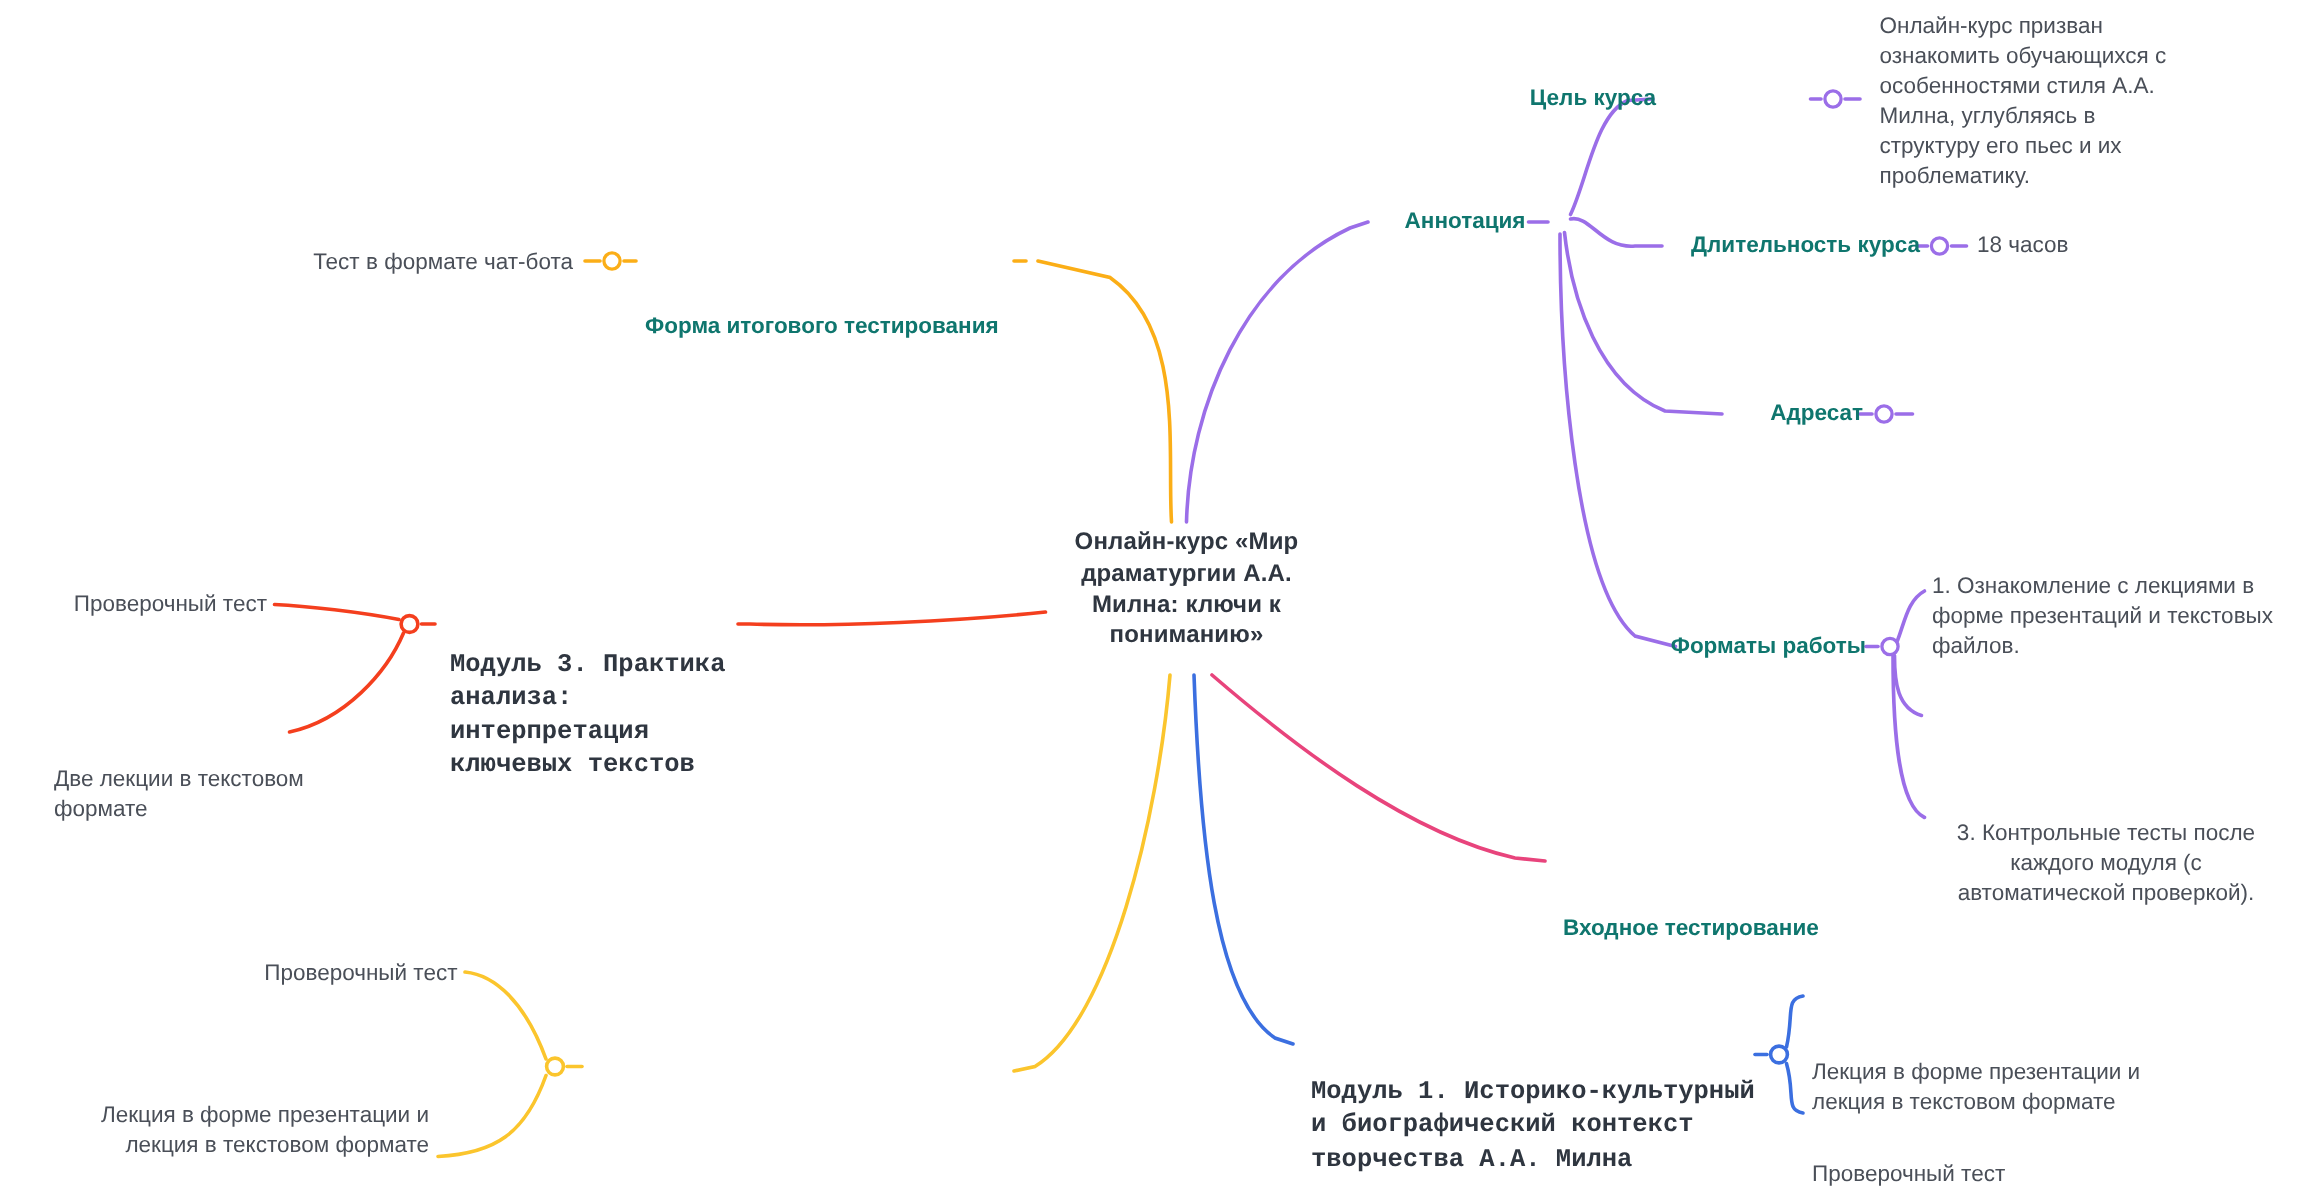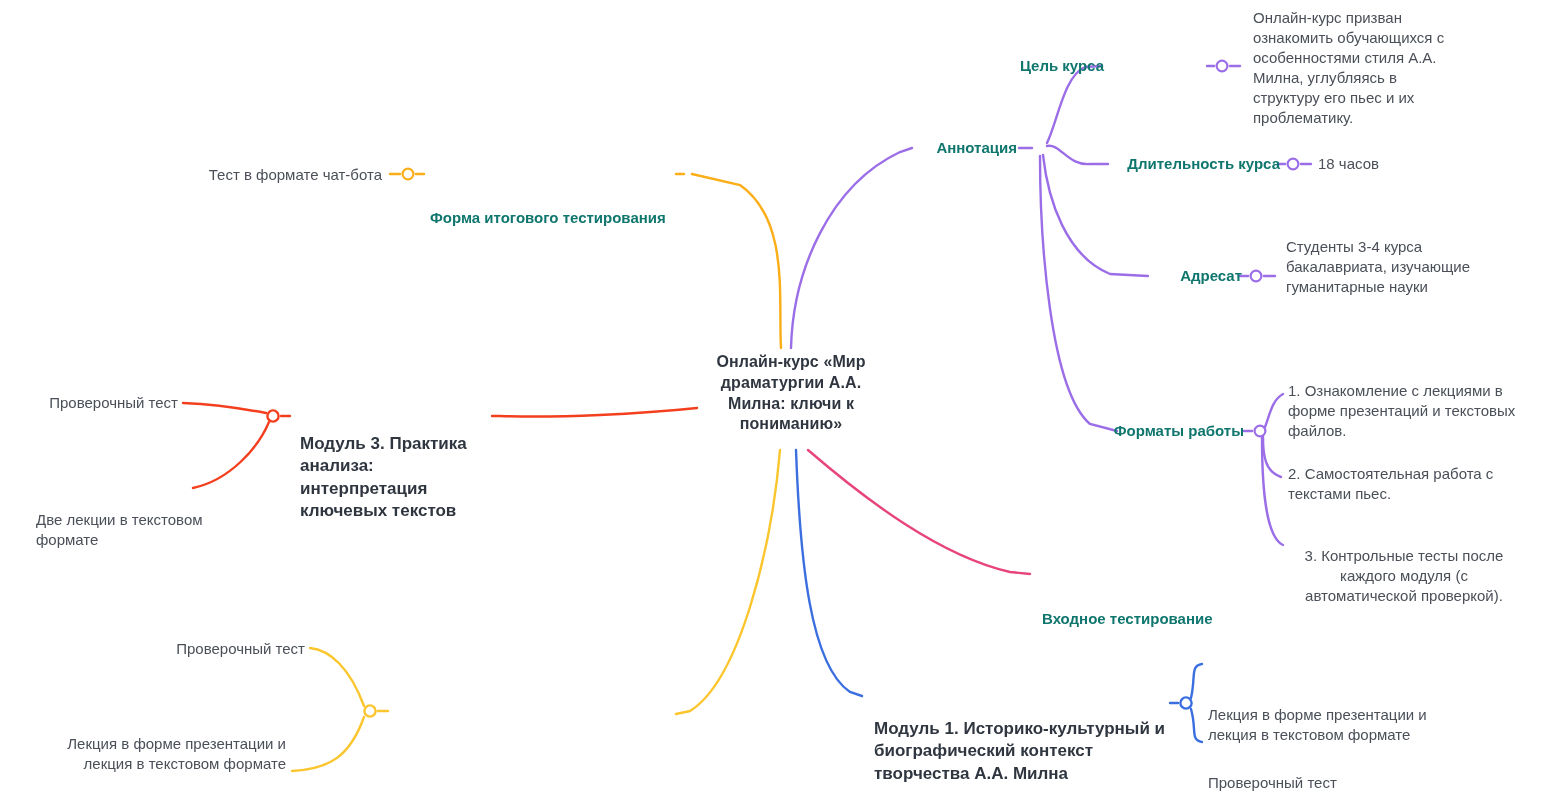--- a/index.html
+++ b/index.html
@@ -37,21 +37,21 @@
   }
   
   .main-label{
     font-family:"Liberation Sans", sans-serif;
     font-weight:bold;
     font-size:15px;
     color:#0f766e;
   }
   
   .serif-label{
-    font-family:Liberation Sans, sans-serif;
+    font-family:Liberation Mono, monospace;
     font-weight:bold;
     font-size:17px;
     color:#2f3640;
     line-height:1.32;
   }
   
   .leaf{
     font-family:"Liberation Sans", sans-serif;
     font-weight:normal;
     font-size:15px;
@@ -139,27 +139,25 @@
   <div class="node main-label ta-right" style="left:982px;top:56px;width:122px;">Цель курса</div>
 
   <div class="node leaf" style="left:1253px;top:8px;width:210px;">Онлайн-курс призван ознакомить обучающихся с особенностями стиля А.А. Милна, углубляясь в структуру его пьес и их проблематику.</div>
 
   <div class="node main-label ta-right" style="left:1068px;top:154px;width:212px;">Длительность курса</div>
 
   <div class="node leaf" style="left:1318px;top:154px;width:160px;">18 часов</div>
 
   <div class="node main-label ta-right" style="left:1058px;top:266px;width:184px;">Адресат</div>
 
-  <div class="node leaf" style="left:1286px;top:237px;width:200px;">Студенты 3-4 курса бакалавриата, изучающие гуманитарные науки</div>
 
   <div class="node main-label ta-right" style="left:1060px;top:421px;width:184px;">Форматы работы</div>
 
   <div class="node leaf" style="left:1288px;top:381px;width:232px;">1. Ознакомление с лекциями в форме презентаций и текстовых файлов.</div>
 
-  <div class="node leaf" style="left:1288px;top:464px;width:232px;">2. Самостоятельная работа с текстами пьес.</div>
 
   <div class="node leaf" style="left:1288px;top:546px;width:232px;text-align:center;">3. Контрольные тесты после каждого модуля (с автоматической проверкой).</div>
 
   <div class="node main-label ta-left" style="left:1042px;top:566px;width:260px;">Входное тестирование</div>
 
   <div class="node main-label ta-left" style="left:430px;top:165px;width:300px;">Форма итогового тестирования</div>
 
   <div class="node leaf ta-right" style="left:160px;top:165px;width:222px;">Тест в формате чат-бота</div>
 
   <div class="node serif-label ta-left" style="left:300px;top:390px;width:196px;">Модуль 3. Практика анализа: интерпретация ключевых текстов</div>

